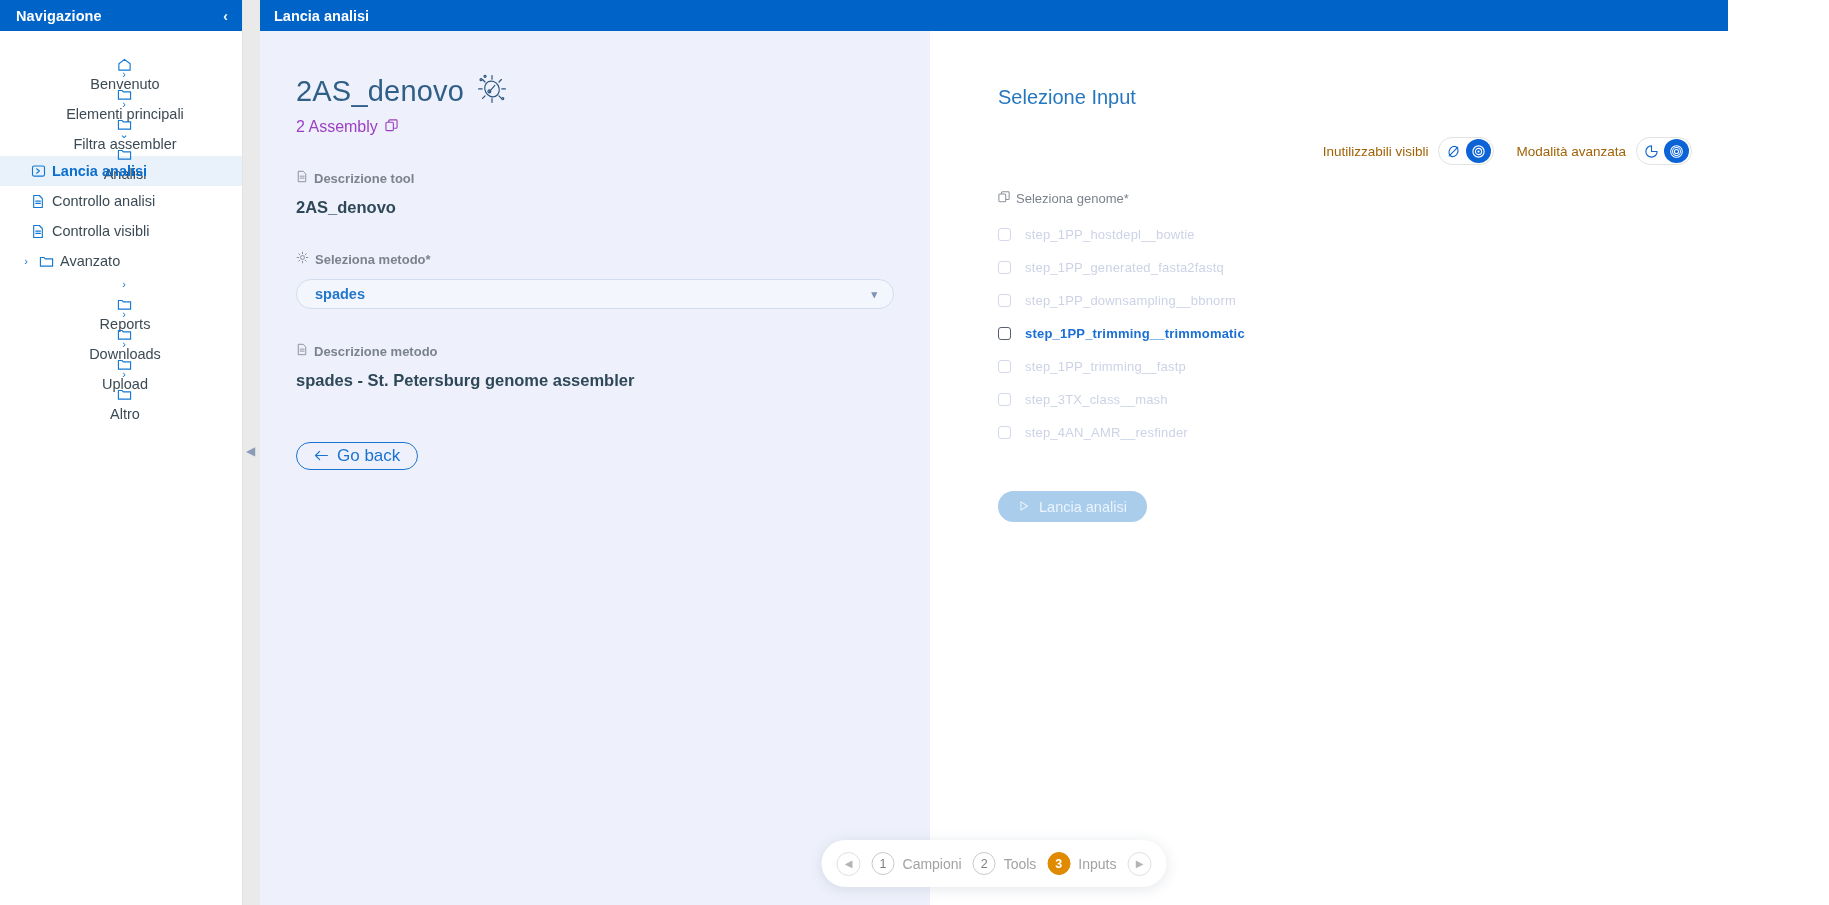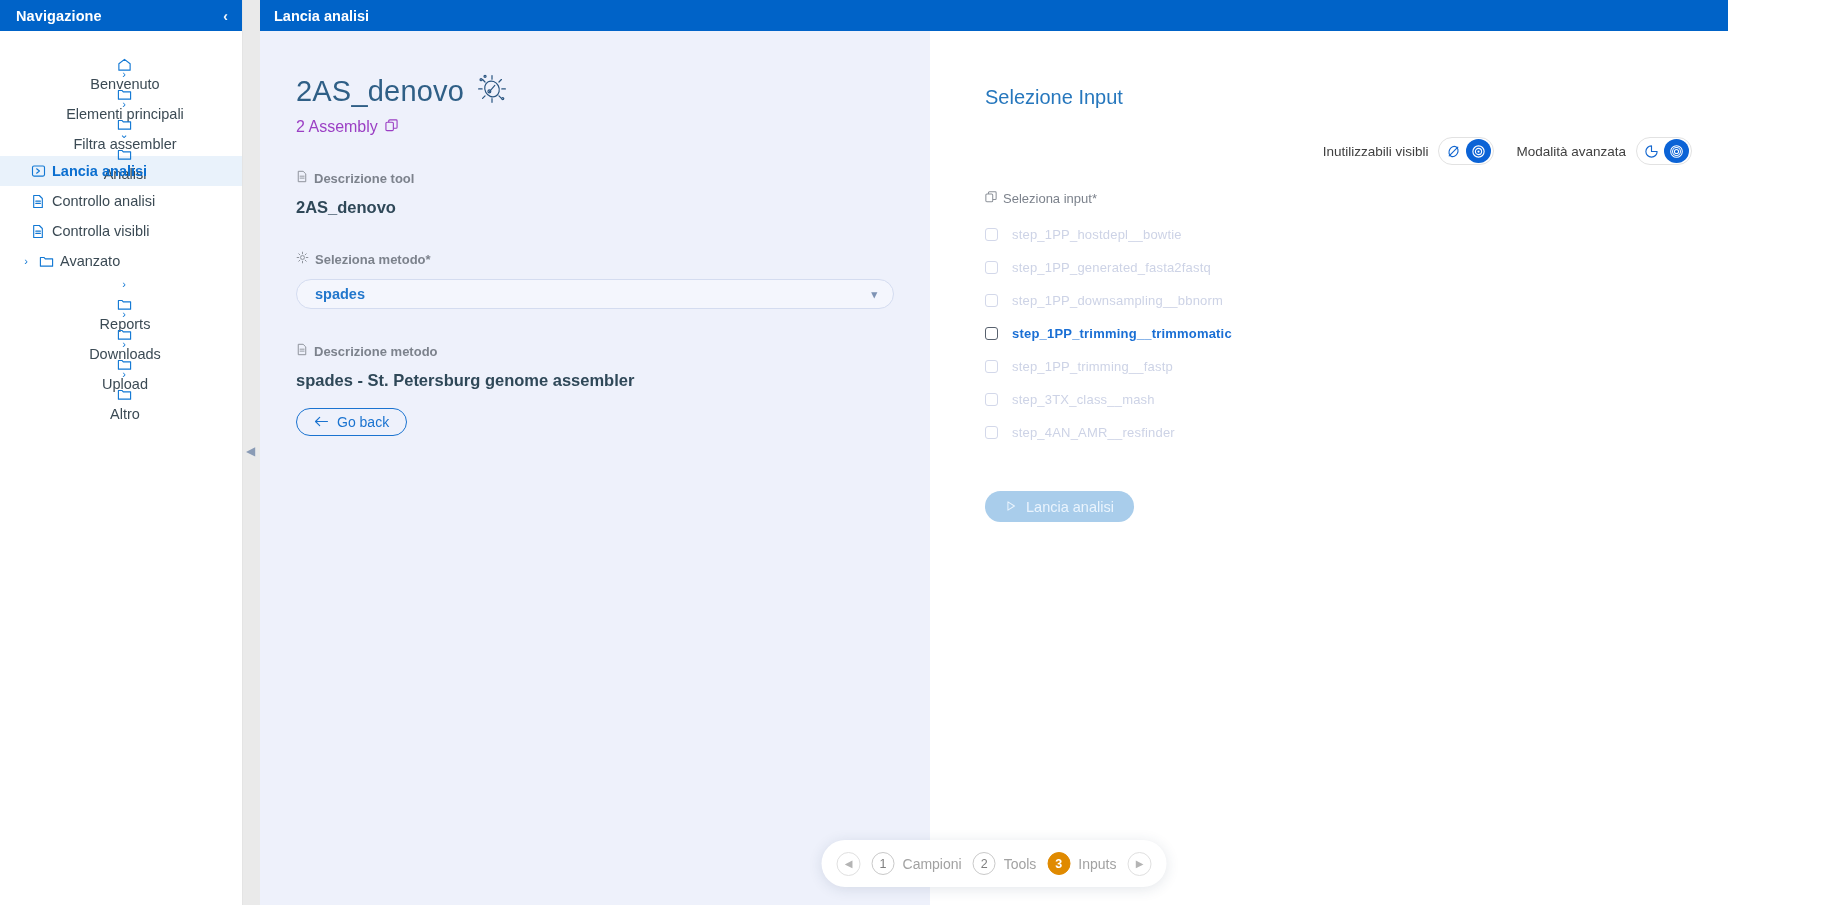--- a/index.html
+++ b/index.html
@@ -71,21 +71,21 @@
   }
 
   
   .main { flex: 1 1 auto; position: relative; height: 905px; background: #ffffff; }
   .topbar {
     height: 31px; background: #0063c8;
     display: flex; align-items: center;
     padding-left: 14px;
     color: #ffffff; font-size: 14.5px; font-weight: bold;
   }
-  .content { position: relative; height: 874px; display: flex; }
+  .content { position: relative; height: 874px; display: flex; gap: 13px; }
 
   
   .tool-panel {
     width: 670px; flex: 0 0 670px;
     background: #eef1fb;
     padding: 44px 0 0 36px;
     position: relative;
   }
   .tool-title-row { display: flex; align-items: center; gap: 12px; }
   .tool-title {
@@ -109,41 +109,41 @@
     border: 1px solid #d4dcf0;
     border-radius: 16px;
     background: #f4f6fd;
     display: flex; align-items: center; justify-content: space-between;
     padding: 0 16px 0 18px;
     color: #2277cc; font-size: 14.5px;
     cursor: pointer;
   }
   .select-chevron { color: #7e93b4; font-size: 11px; }
   .goback-btn {
-    margin-top: 18px;
+    margin-top: 52px;
     display: inline-flex; align-items: center; gap: 8px;
     height: 28px; padding: 0 17px;
     border: 1px solid #1a73d0; border-radius: 15px;
-    background: transparent; color: #1a73d0; font-size: 14px;
+    background: transparent; color: #1a73d0; font-size: 17px;
     cursor: pointer;
     font-family: "Liberation Sans", sans-serif;
   }
 
   
   .input-panel { flex: 1 1 auto; background: #ffffff; padding: 55px 0 0 17px; position: relative; }
   .panel-title {
     font-size: 20px; color: #2677bd; font-weight: normal;
     padding-left: 38px;
   }
   .toggles-row {
     display: flex; align-items: center; justify-content: flex-end;
     gap: 22px; padding-right: 36px; margin-top: 28px;
   }
   .toggle-group { display: flex; align-items: center; gap: 10px; }
-  .toggle-caption { color: #404040; font-size: 13.5px; }
+  .toggle-caption { color: #a16207; font-size: 13.5px; }
   .toggle-switch {
     display: flex; align-items: center;
     border: 1px solid #e2e2e2; border-radius: 15px;
     background: #ffffff; height: 28px; padding: 0 2px;
     cursor: pointer;
   }
   .toggle-opt {
     width: 25px; height: 24px; border-radius: 50%;
     display: flex; align-items: center; justify-content: center;
   }
@@ -474,21 +474,21 @@
         </div>
 
         <div class="inputs-section">
           <div class="inputs-label">
             <span>
               <svg width="12" height="12" viewBox="0 0 14 14">
                   <rect x="1" y="3.5" width="8" height="9" rx="1.2" fill="none" stroke="#8c9199" stroke-width="1.2"></rect>
                   <path d="M4 3.5V2.2A1.2 1.2 0 0 1 5.2 1H12a1 1 0 0 1 1 1v6.8A1.2 1.2 0 0 1 11.8 10H9.2" fill="none" stroke="#8c9199" stroke-width="1.2"></path>
                 </svg>
             </span>
-            <span>Seleziona input*</span>
+            <span>Seleziona genome*</span>
           </div>
 
           <div class="check-row">
             <span class="check-box"></span>
             <span class="check-text">step_1PP_hostdepl__bowtie</span>
           </div>
           <div class="check-row">
             <span class="check-box"></span>
             <span class="check-text">step_1PP_generated_fasta2fastq</span>
           </div>

